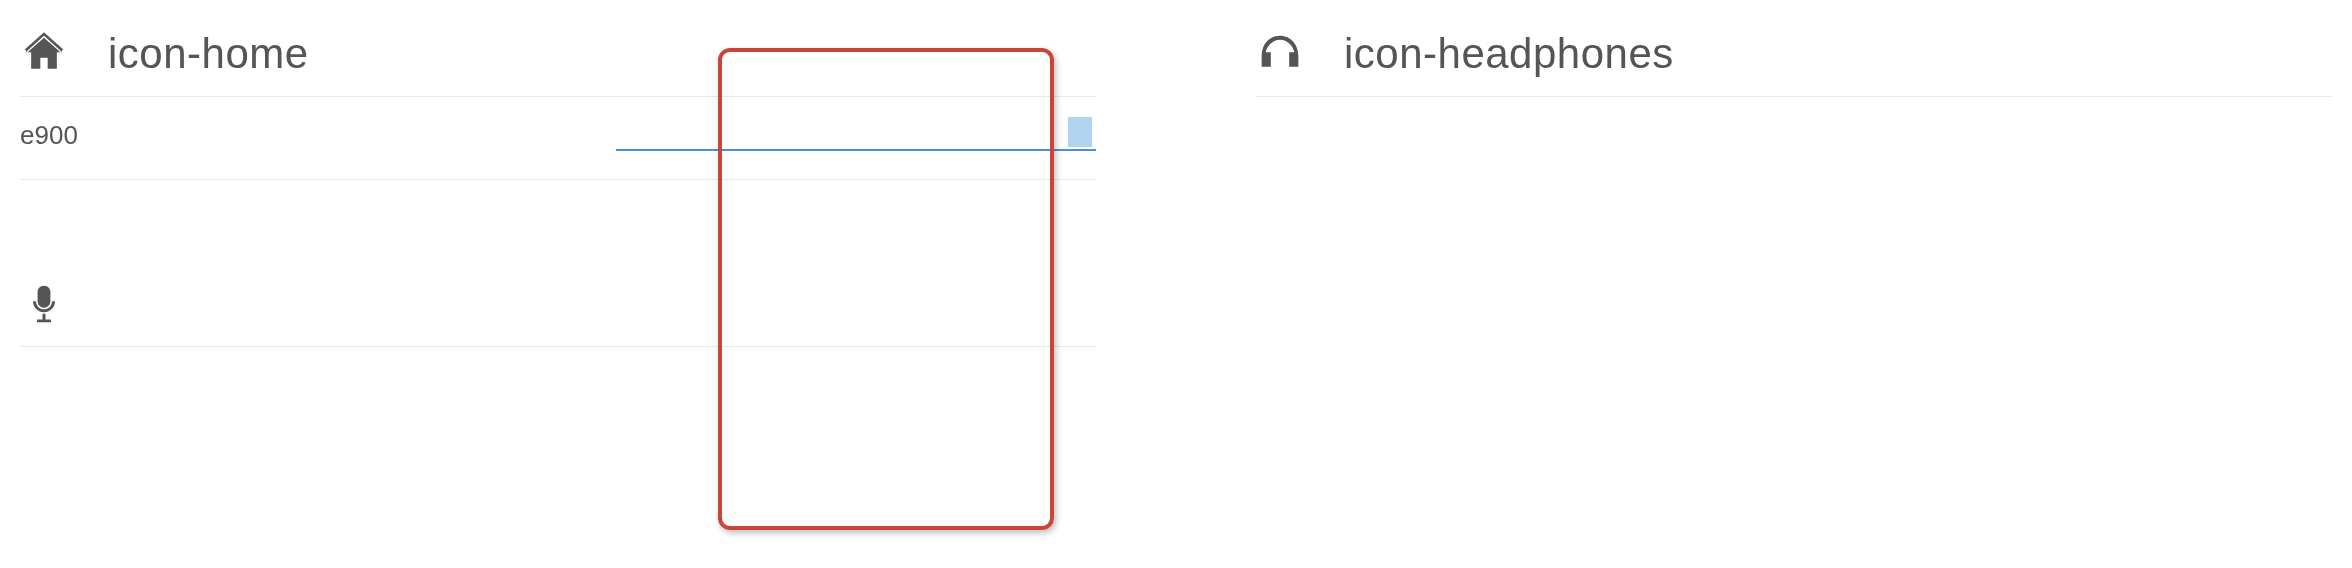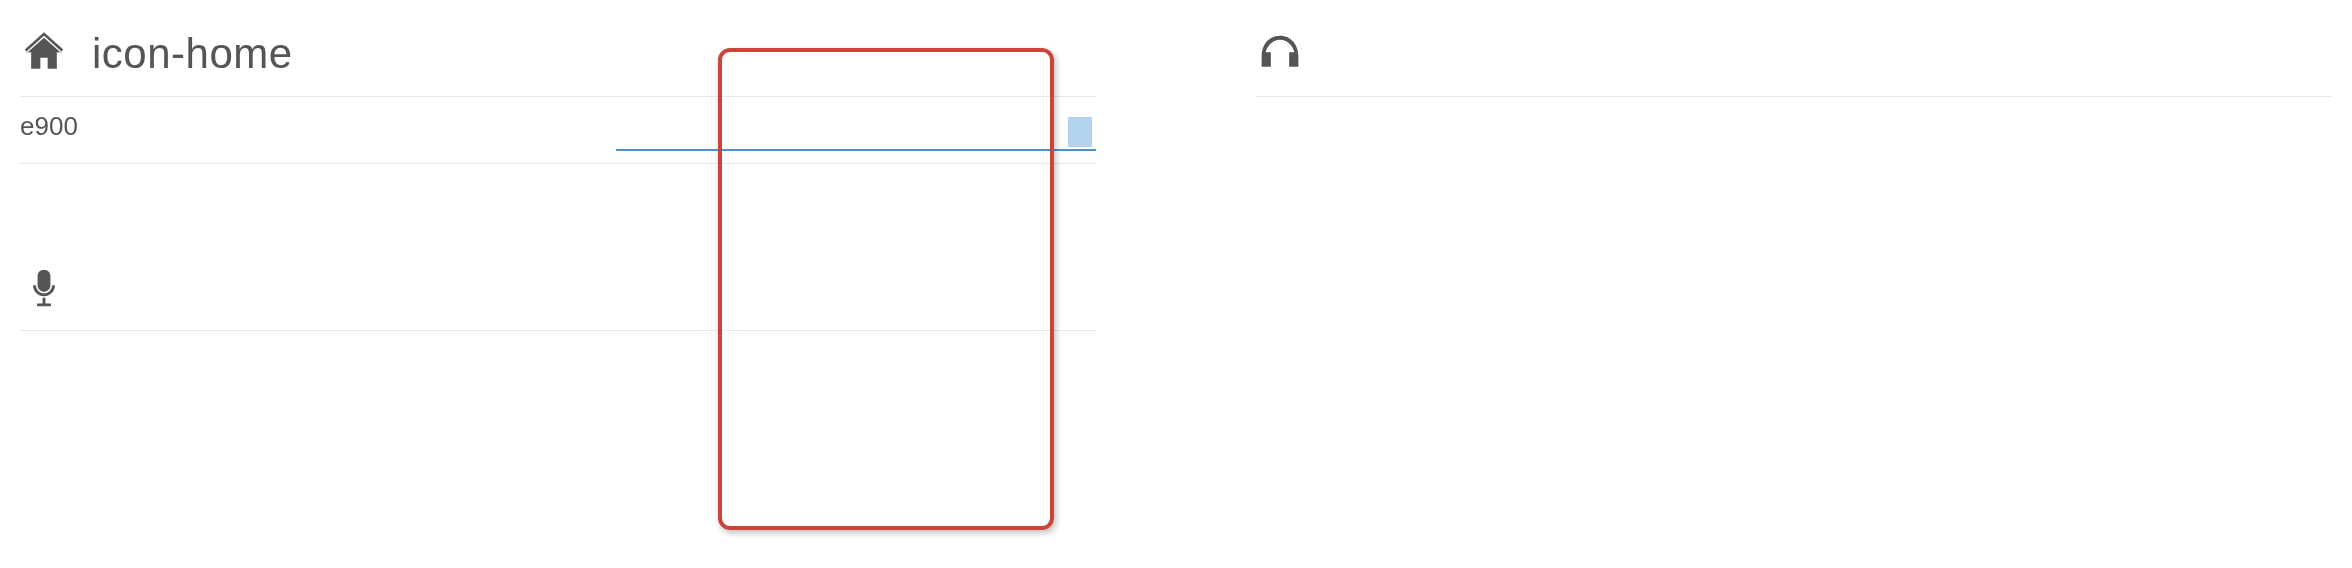--- a/index.html
+++ b/index.html
@@ -15,21 +15,21 @@
       grid-template-columns: 1fr 1fr;
       column-gap: 160px;
       padding: 30px 20px 20px 20px;
     }
     .cell {
       padding-bottom: 100px;
     }
     .icon-row {
       display: flex;
       align-items: center;
-      gap: 24px;
+      gap: 40px;
       padding-bottom: 18px;
       border-bottom: 1.5px solid #e8e8e8;
     }
     .icon-box {
       width: 48px;
       height: 48px;
       display: flex;
       align-items: center;
       justify-content: center;
       color: #555;
@@ -39,23 +39,23 @@
       height: 44px;
       fill: #555;
     }
     .icon-label {
       font-size: 42px;
       color: #555;
       letter-spacing: 0.5px;
     }
     .code-row {
       display: flex;
-      align-items: flex-start;
+      align-items: flex-end;
       padding-top: 14px;
-      padding-bottom: 12px;
+      padding-bottom: 28px;
       border-bottom: 1.5px solid #e8e8e8;
     }
     .code-text {
       font-size: 26px;
       color: #555;
     }
     .code-input {
       margin-left: auto;
       width: 480px;
       height: 40px;
@@ -117,20 +117,21 @@
   </div>
 
 
   <div class="cell">
     <div class="icon-row">
       <span class="icon-box">
         <svg viewBox="0 0 24 24">
             <path d="M12 2 C6 2 2 7 2 13 v6 h5 v-8 H4.2 C4.8 7.7 8 4.2 12 4.2 S19.2 7.7 19.8 11 H17 v8 h5 v-6 C22 7 18 2 12 2 Z"></path>
           </svg>
       </span>
+      <span class="icon-label">icon-headphones</span>
     </div>
   </div>
 
   <div class="cell">
     <div class="icon-row">
       <span class="icon-box">
         <svg viewBox="0 0 24 24">
             <path d="M12 2 C10 2 8.5 3.5 8.5 5.5 v5 C8.5 12.5 10 14 12 14 S15.5 12.5 15.5 10.5 v-5 C15.5 3.5 14 2 12 2 Z M6 10.5 c0 3.3 2.7 6 6 6 s6-2.7 6-6 h-1.6 c0 2.4 -2 4.4 -4.4 4.4 s-4.4-2 -4.4-4.4 H6 Z M11.2 17.3 h1.6 v3.1 h3 V22 H8.2 v-1.6 h3 Z"></path>
           </svg>
       </span>

